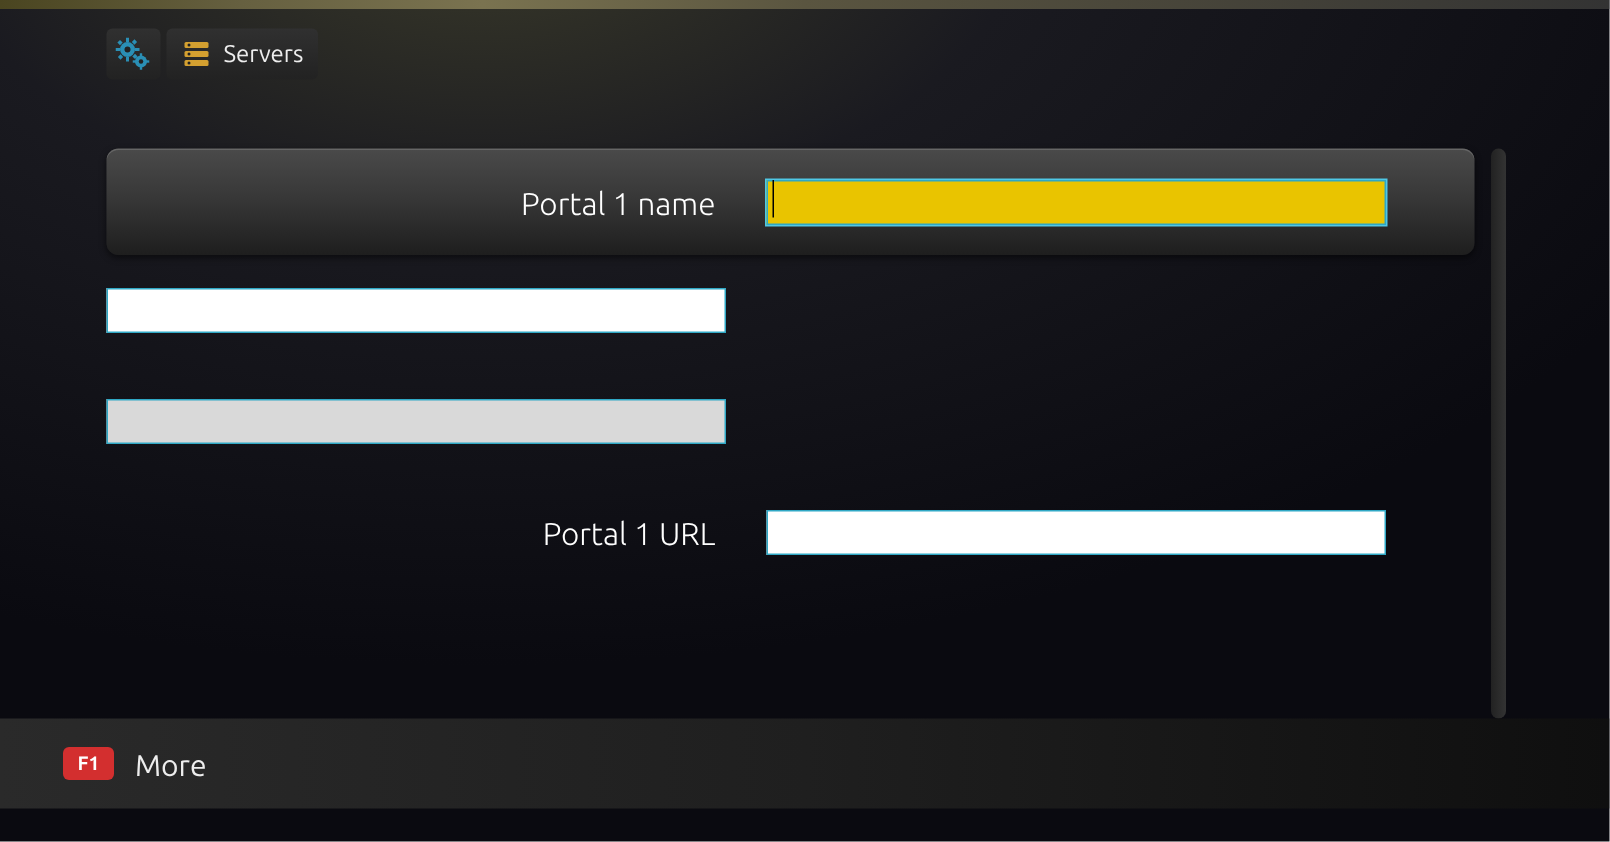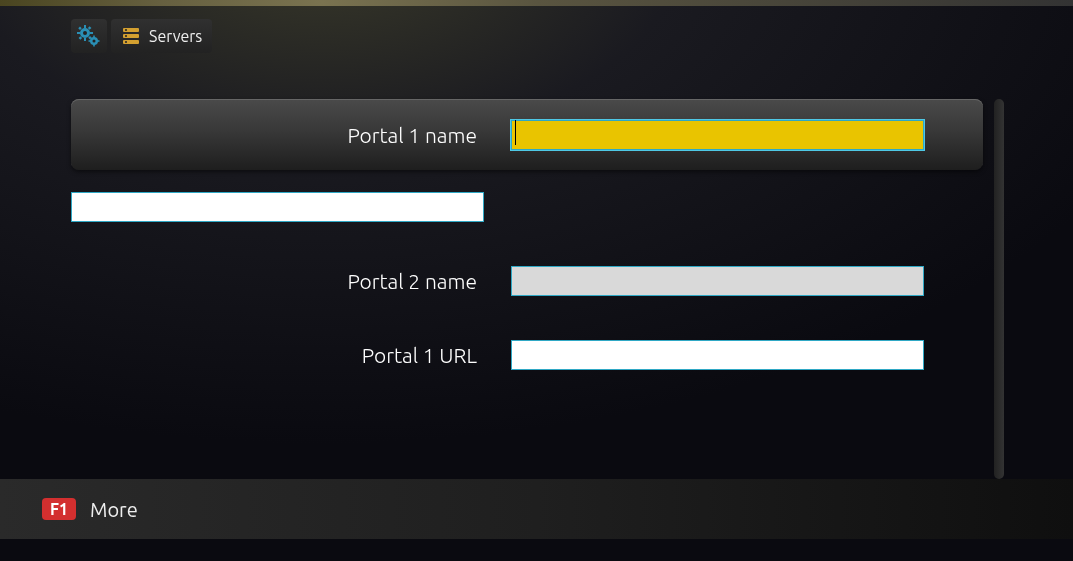--- a/index.html
+++ b/index.html
@@ -124,21 +124,21 @@
       align-items: center;
     }
     .f1-badge {
       display: inline-flex;
       align-items: center;
       justify-content: center;
       width: 34px;
       height: 22px;
       background: #d32f2f;
       border-radius: 4px;
-      font-size: 16px;
+      font-size: 13px;
       font-weight: 700;
       color: #fff;
       margin-left: 42px;
     }
     .more-label {
       margin-left: 14px;
       font-size: 20px;
       color: #eee;
     }
   </style>
@@ -194,21 +194,20 @@
 <div class="form-area">
   <div class="row-bg active">
     <div class="label">Portal 1 name</div>
     <input class="input focused" value="" style="">
     <div class="cursor"></div>
   </div>
   <div class="row-bg plain">
     <input class="input white" value="" style="">
   </div>
   <div class="row-bg plain">
-    <div class="label">Portal 2 name</div>
     <input class="input grey" value="" style="">
   </div>
   <div class="row-bg plain">
     <div class="label">Portal 1 URL</div>
     <input class="input white" value="" style="">
   </div>
 </div>
 
 <div class="scrollbar-track"></div>
 

